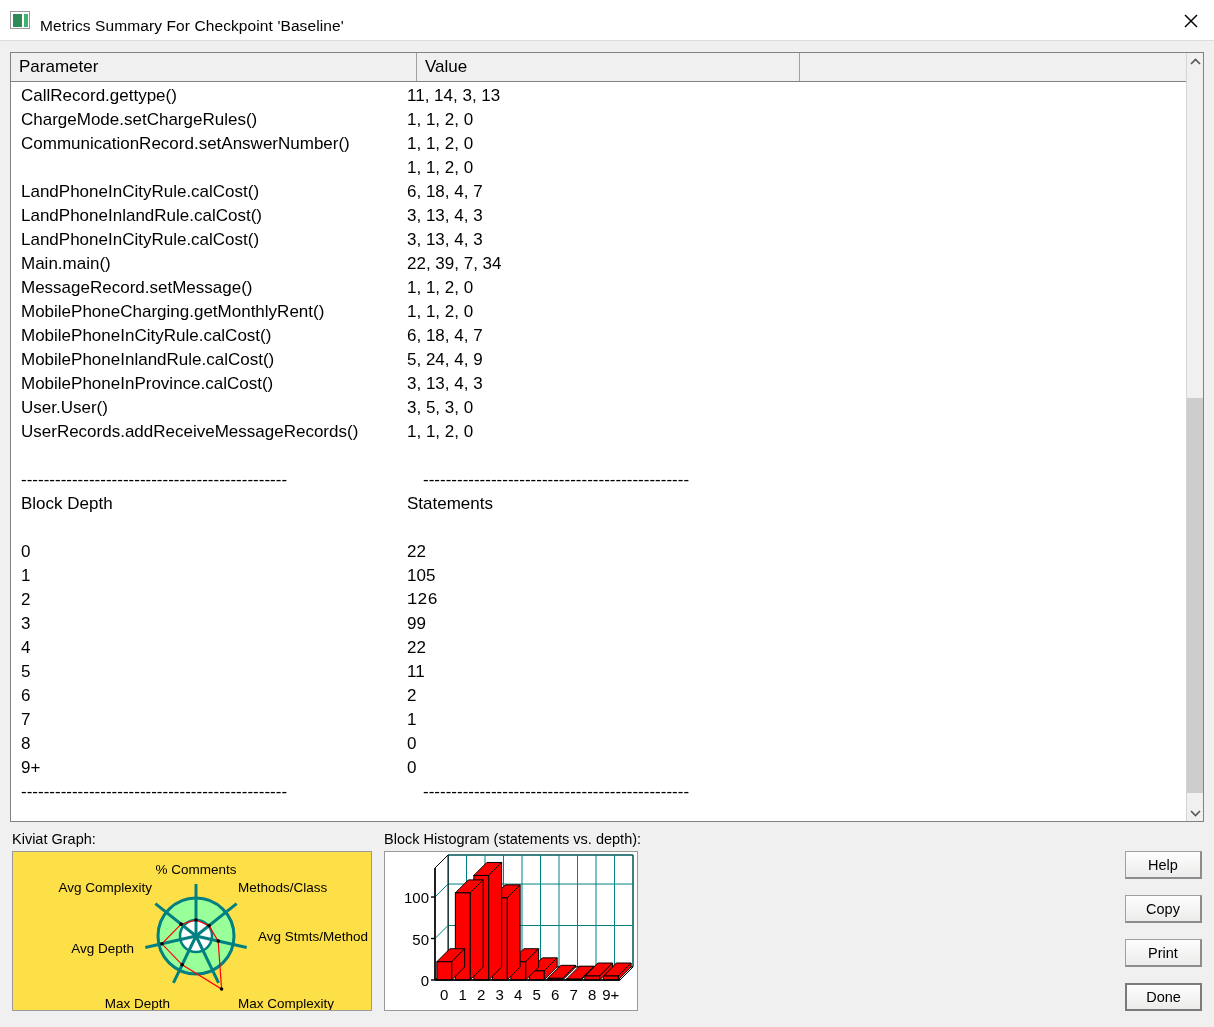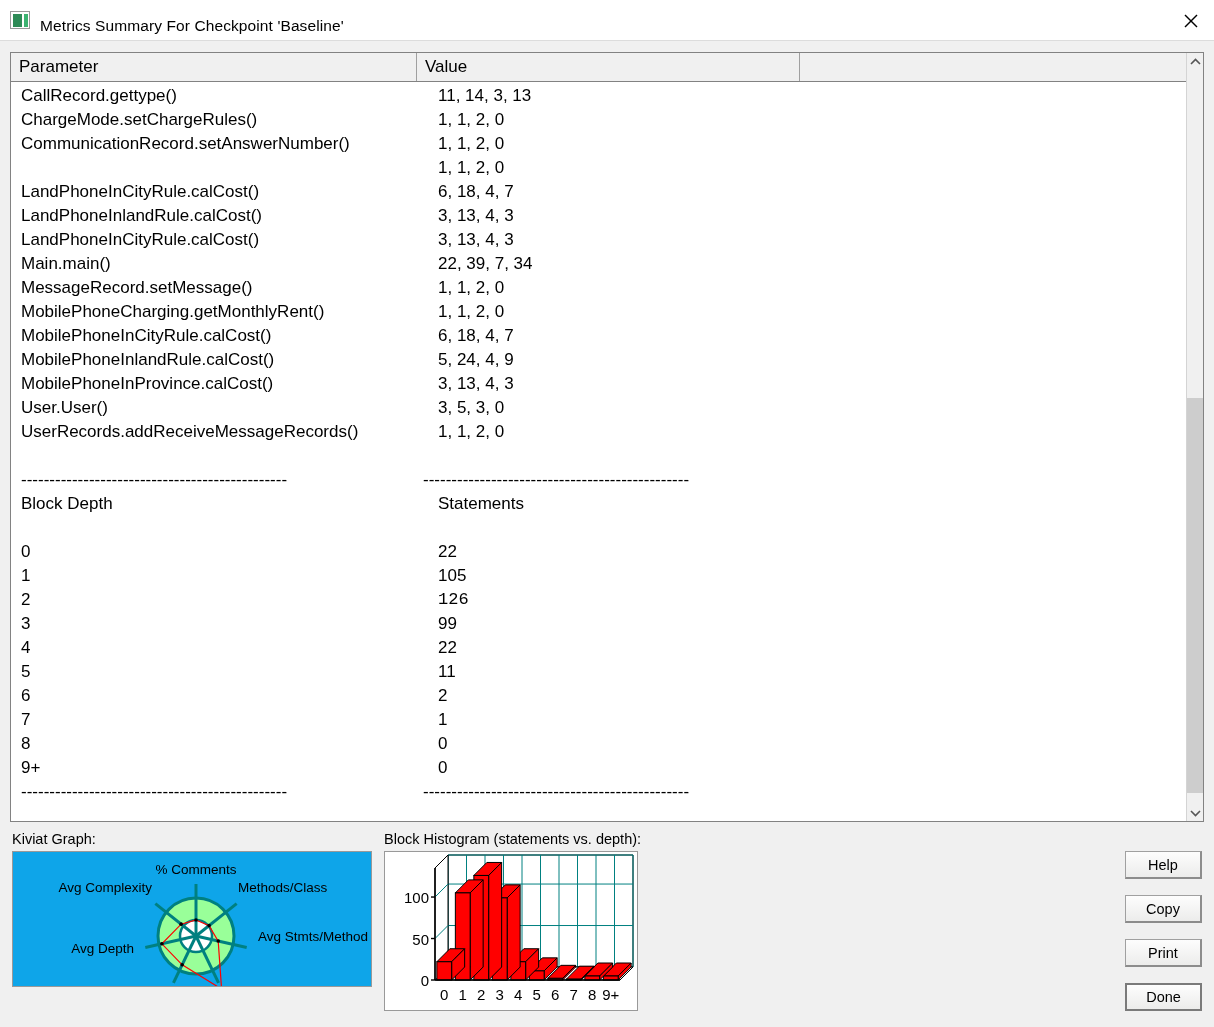--- a/index.html
+++ b/index.html
@@ -84,21 +84,21 @@
     background: #ffffff;
     overflow: hidden;
   }
   .rowline {
     position: absolute; left: 10px;
     height: 24px; line-height: 24px;
     font-size: 17px; color: #000;
     white-space: pre;
   }
   .col-a { left: 10px; }
-  .col-b { left: 427px; }
+  .col-b { left: 396px; }
 
   .dashline {
     position: absolute; height: 24px; line-height: 24px;
     font-size: 17px; color: #000;
     letter-spacing: 0px; white-space: nowrap;
     overflow: hidden;
   }
   #dash-top-a, #dash-bot-a { left: 10px; width: 330px; }
   #dash-top-b, #dash-bot-b { left: 412px; width: 330px; }
 
@@ -125,22 +125,22 @@
   
   .panel-label {
     position: absolute;
     font-size: 14.5px; color: #000;
   }
   #kiviat-label { left: 12px; top: 831px; }
   #histo-label { left: 384px; top: 831px; }
 
   #kiviat-box {
     position: absolute; left: 12px; top: 851px;
-    width: 360px; height: 136px;
-    background: #0ea5e9;
+    width: 360px; height: 160px;
+    background: #fde047;
     border: 1px solid #999;
     overflow: hidden;
   }
   #histo-box {
     position: absolute; left: 384px; top: 851px;
     width: 254px; height: 160px;
     background: #ffffff;
     border: 1px solid #999;
     overflow: hidden;
   }

